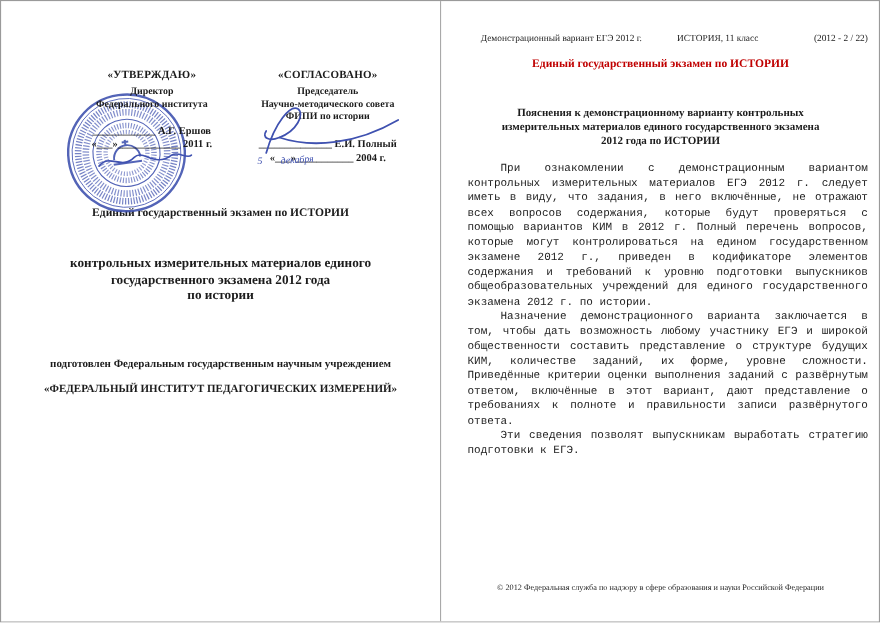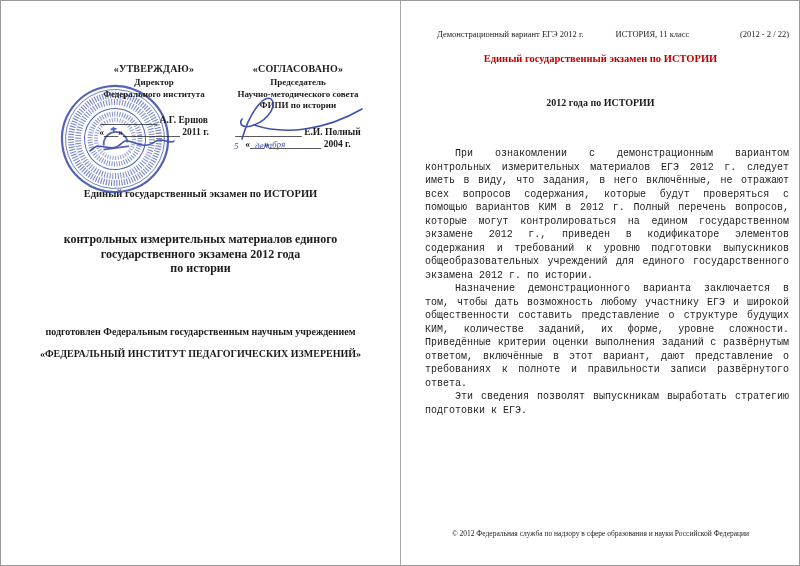--- a/index.html
+++ b/index.html
@@ -74,21 +74,21 @@
     <svg class="abs ink" style="left:225px; top:88px;" width="140" height="54" viewBox="0 0 140 54">
       <g fill="none" stroke="currentColor" stroke-width="1.6" stroke-linecap="round">
         <path d="M16,50 C24,22 38,6 45,10 C51,15 44,30 28,36 C18,40 12,36 16,30"></path>
         <path d="M28,36 C58,46 98,42 136,20"></path>
       </g>
     </svg>
 
     <span class="hand" style="left:233px; top:140px;">5</span>
     <span class="hand" style="left:254px; top:139px; transform:rotate(-4deg);">декабря</span>
 
-    <div class="abs appr" style="left:64px; top:62px; width:178px;font-family:Liberation Serif, serif;">
+    <div class="abs appr" style="left:48px; top:62px; width:178px;font-family:Liberation Serif, serif;">
       <div class="appr-title">«УТВЕРЖДАЮ»</div>
       <div class="appr-role">Директор</div>
       <div class="appr-role">Федерального института</div>
       <div class="sign-row"><span>____________</span>&nbsp;<span>А.Г. Ершов</span></div>
       <div class="date-row">«___»____________ 2011 г.</div>
     </div>
 
     <div class="abs appr" style="left:210px; top:62px; width:174px;">
       <div class="appr-title">«СОГЛАСОВАНО»</div>
       <div class="appr-role">Председатель</div>
@@ -114,20 +114,22 @@
 
     <div class="abs runhead">
       <span class="rh-l">Демонстрационный вариант  ЕГЭ 2012 г.</span>
       <span class="rh-c">ИСТОРИЯ,  11 класс</span>
       <span class="rh-r">(2012 - 2 / 22)</span>
     </div>
 
     <div class="abs exam-line-right">Единый государственный экзамен по ИСТОРИИ</div>
 
     <div class="abs expl-title">
+      <div>Пояснения к демонстрационному варианту контрольных</div>
+      <div>измерительных материалов единого государственного экзамена</div>
       <div>2012 года по ИСТОРИИ</div>
     </div>
 
     <div class="abs bodytext">
       <p>При ознакомлении с демонстрационным вариантом контрольных измерительных материалов ЕГЭ 2012 г. следует иметь в виду, что задания, в него включённые, не отражают всех вопросов содержания, которые будут проверяться с помощью вариантов КИМ в 2012 г. Полный перечень вопросов, которые могут контролироваться на едином государственном экзамене 2012 г., приведен в кодификаторе элементов содержания и требований к уровню подготовки выпускников общеобразовательных учреждений для единого государственного экзамена 2012 г. по истории.</p>
       <p>Назначение демонстрационного варианта заключается в том, чтобы дать возможность любому участнику ЕГЭ и широкой общественности составить представление о структуре будущих КИМ, количестве заданий, их форме, уровне сложности. Приведённые критерии оценки выполнения заданий с развёрнутым ответом, включённые в этот вариант, дают представление о требованиях к полноте и правильности записи развёрнутого ответа.</p>
       <p>Эти сведения позволят выпускникам выработать стратегию подготовки к ЕГЭ.</p>
     </div>
 
     <div class="abs footer">© 2012 Федеральная служба по надзору в сфере образования и науки Российской Федерации</div>

